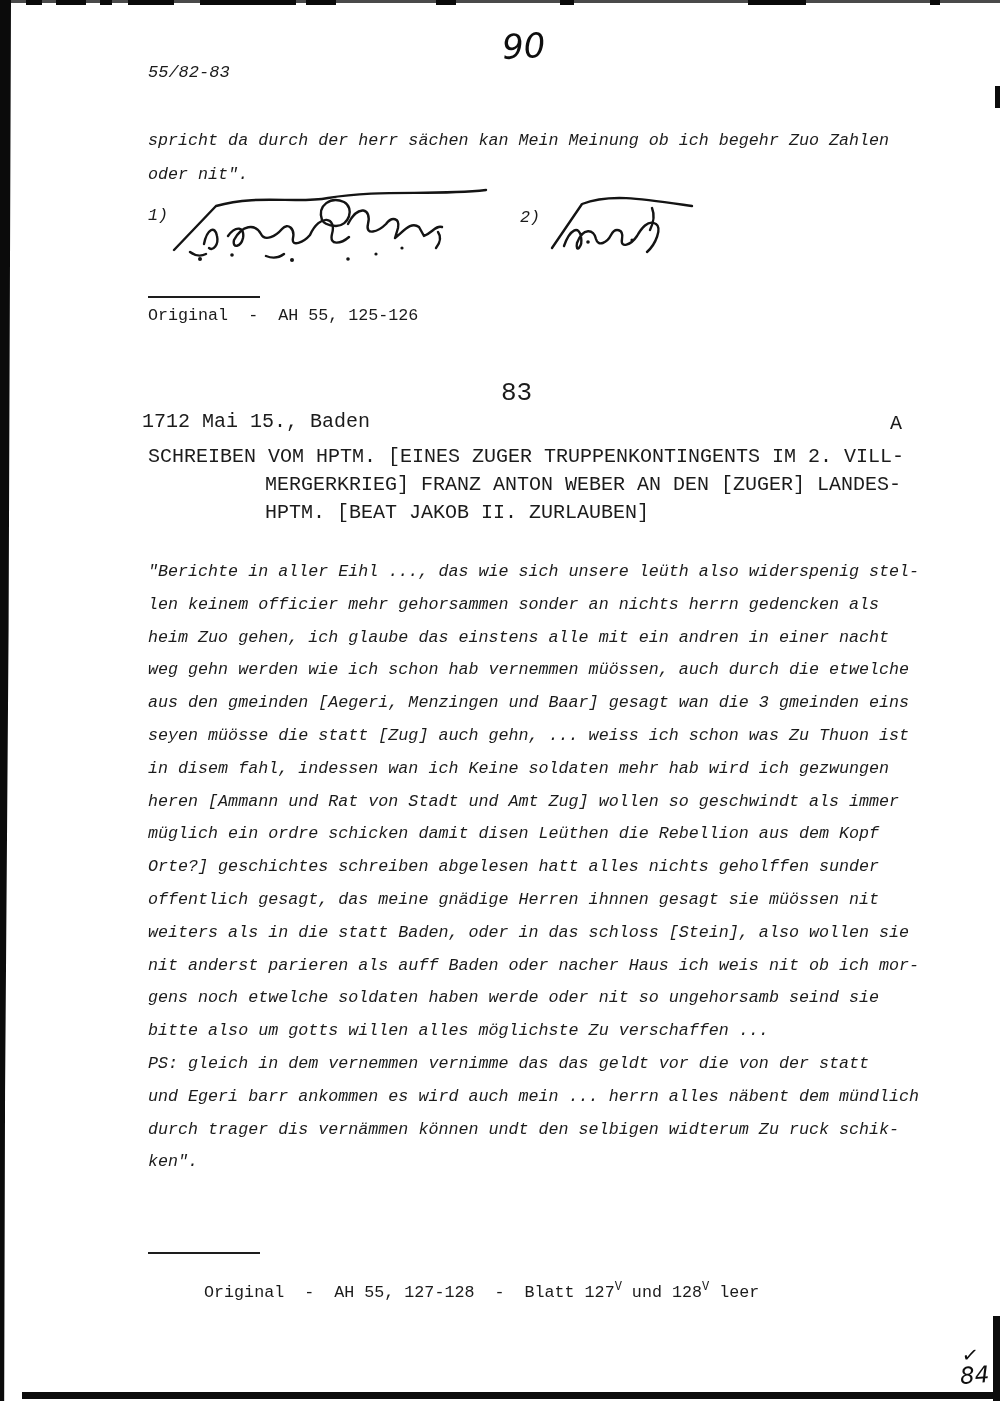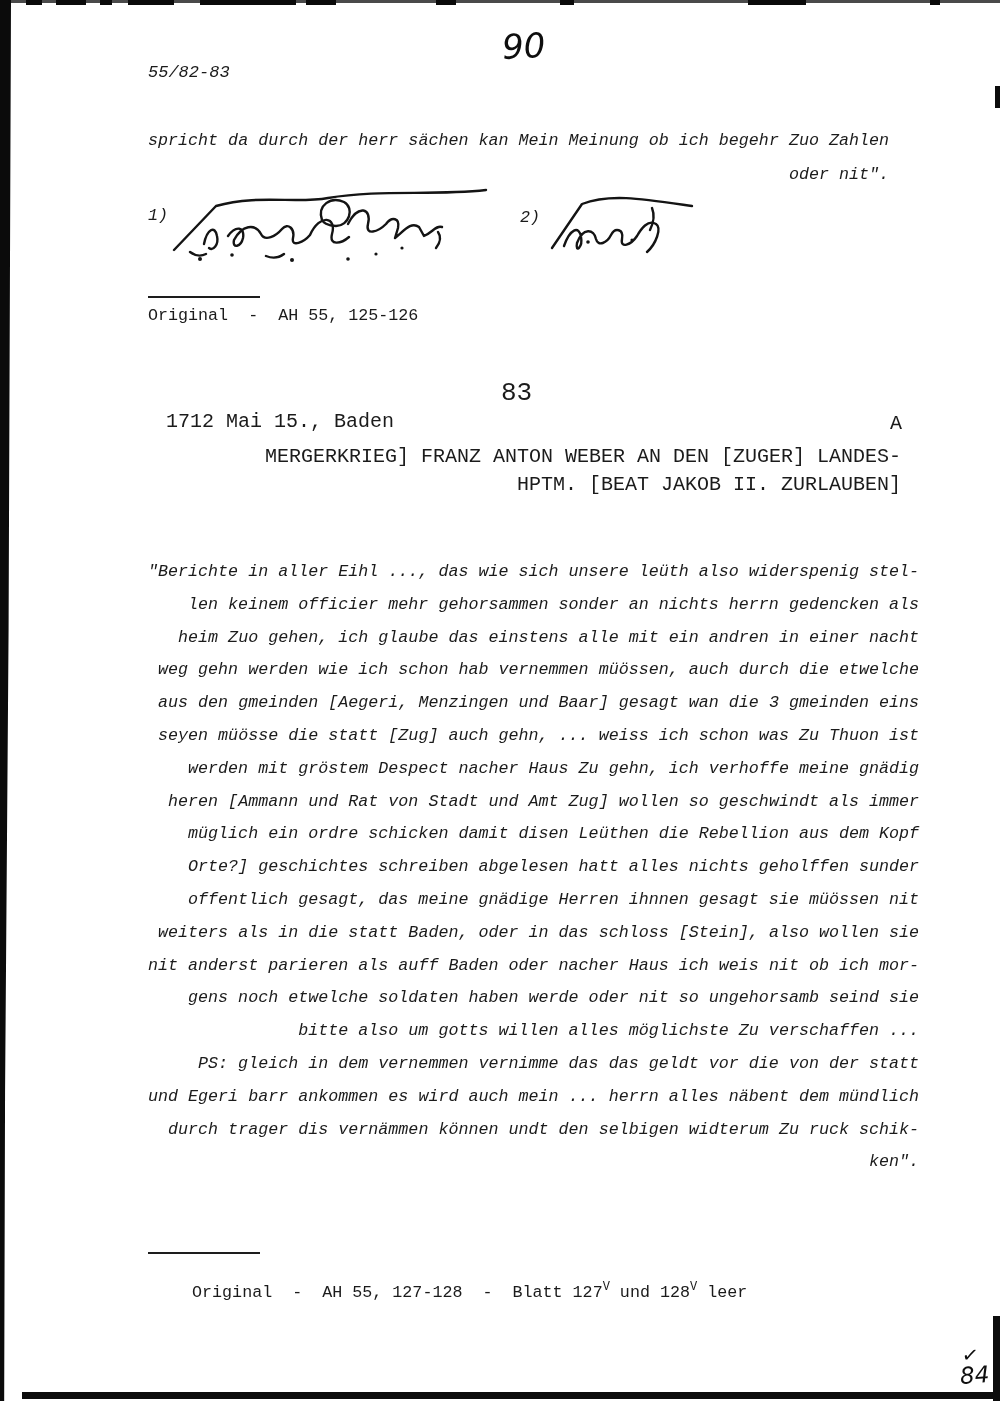--- a/index.html
+++ b/index.html
@@ -2,21 +2,21 @@
 <html><head>
 <meta charset="utf-8">
 <style>
   html,body { margin:0; padding:0; background:#e8e8e8; }
   .page {
     position:relative; width:1000px; height:1401px;
     background:#ffffff; overflow:hidden;
     font-family:"Liberation Mono", monospace; color:#1b1b1b;
   }
   .abs { position:absolute; }
-  .pre { white-space:pre;text-align:right; }
+  .pre { white-space:pre; }
   .it  { font-style:italic; }
   .mono-sm { font-size:16.7px; }
   .mono-lg { font-size:20px; }
   .quote-block { line-height:33.5px; }
   .body-block  { line-height:32.8px; }
   .heading-block { line-height:28px; }
   .heading-block .indent { padding-left:117px; }
   .rule { background:#1d1d1d; height:2px; }
   .sup { font-size:12px; position:relative; top:-7px; }
   .hand { font-family:"DejaVu Sans", sans-serif; font-style:italic; color:#0e0e0e; }
@@ -84,51 +84,52 @@
     <path d="M16,56 c6,-17 15,-21 17,-9 c2,10 -6,17 -4,6 c6,-16 17,-14 19,-4 c2,8 11,4 15,-4 c4,-8 13,-6 11,4 c-2,10 9,6 15,-3 c4,-7 11,-17 19,-12 c6,4 0,20 -9,28"></path>
     <path d="M104,18 q4,10 -2,22"></path>
     <circle class="dot" cx="40" cy="52" r="1.8"></circle>
     <circle class="dot" cx="84" cy="50" r="1.6"></circle>
   </svg>
 
   <div class="abs rule" style="left:148px;top:296px;width:112px;"></div>
   <div class="abs mono-sm pre" style="left:148px;top:306px;">Original  -  AH 55, 125-126</div>
 
   <div class="abs" style="left:501px;top:378px;font-size:26px;text-align:center;">83</div>
-  <div class="abs mono-lg pre" style="left:166px;top:410px;">1712 Mai 15., Baden</div>
+  <div class="abs mono-lg pre" style="left:142px;top:410px;">1712 Mai 15., Baden</div>
   <div class="abs mono-lg" style="left:890px;top:412px;">A</div>
 
   <div class="abs heading-block" style="left:148px;top:443px;">
+    <div class="mono-lg pre">SCHREIBEN VOM HPTM. [EINES ZUGER TRUPPENKONTINGENTS IM 2. VILL-</div>
     <div class="mono-lg pre indent">MERGERKRIEG] FRANZ ANTON WEBER AN DEN [ZUGER] LANDES-</div>
     <div class="mono-lg pre indent">HPTM. [BEAT JAKOB II. ZURLAUBEN]</div>
   </div>
 
   <div class="abs body-block" style="left:148px;top:556px;">
     <div class="mono-sm it pre">"Berichte in aller Eihl ..., das wie sich unsere leüth also widerspenig stel-</div>
     <div class="mono-sm it pre">len keinem officier mehr gehorsammen sonder an nichts herrn gedencken als</div>
     <div class="mono-sm it pre">heim Zuo gehen, ich glaube das einstens alle mit ein andren in einer nacht</div>
     <div class="mono-sm it pre">weg gehn werden wie ich schon hab vernemmen müössen, auch durch die etwelche</div>
     <div class="mono-sm it pre">aus den gmeinden [Aegeri, Menzingen und Baar] gesagt wan die 3 gmeinden eins</div>
     <div class="mono-sm it pre">seyen müösse die statt [Zug] auch gehn, ... weiss ich schon was Zu Thuon ist</div>
-    <div class="mono-sm it pre">werden mit gröstem Despect nacher Haus Zu gehn, ich verhoffe meine gnädig</div>
+    <div class="mono-sm it pre">in disem fahl, indessen wan ich Keine soldaten mehr hab wird ich gezwungen</div>
     <div class="mono-sm it pre">heren [Ammann und Rat von Stadt und Amt Zug] wollen so geschwindt als immer</div>
     <div class="mono-sm it pre">müglich ein ordre schicken damit disen Leüthen die Rebellion aus dem Kopf</div>
     <div class="mono-sm it pre">Orte?] geschichtes schreiben abgelesen hatt alles nichts geholffen sunder</div>
     <div class="mono-sm it pre">offentlich gesagt, das meine gnädige Herren ihnnen gesagt sie müössen nit</div>
     <div class="mono-sm it pre">weiters als in die statt Baden, oder in das schloss [Stein], also wollen sie</div>
     <div class="mono-sm it pre">nit anderst parieren als auff Baden oder nacher Haus ich weis nit ob ich mor-</div>
     <div class="mono-sm it pre">gens noch etwelche soldaten haben werde oder nit so ungehorsamb seind sie</div>
     <div class="mono-sm it pre">bitte also um gotts willen alles möglichste Zu verschaffen ...</div>
     <div class="mono-sm it pre">PS: gleich in dem vernemmen vernimme das das geldt vor die von der statt</div>
     <div class="mono-sm it pre">und Egeri barr ankommen es wird auch mein ... herrn alles näbent dem mündlich</div>
     <div class="mono-sm it pre">durch trager dis vernämmen können undt den selbigen widterum Zu ruck schik-</div>
     <div class="mono-sm it pre">ken".</div>
   </div>
 
   <div class="abs rule" style="left:148px;top:1252px;width:112px;"></div>
-  <div class="abs mono-sm pre" style="left:152px;top:1264px;">
+  <div class="abs mono-sm pre" style="left:164px;top:1264px;">
     <span>Original  -  AH 55, 127-128  -  Blatt 127</span><span class="sup">V</span><span> und 128</span><span class="sup">V</span><span> leer</span>
   </div>
 
   <div class="abs hand" style="left:962px;top:1343px;font-size:20px;font-style:normal;transform:rotate(6deg);">✓</div>
   <div class="abs hand" style="left:960px;top:1362px;font-size:23px;transform:rotate(-4deg);">84</div>
 
 </div>
 
 </body></html>

